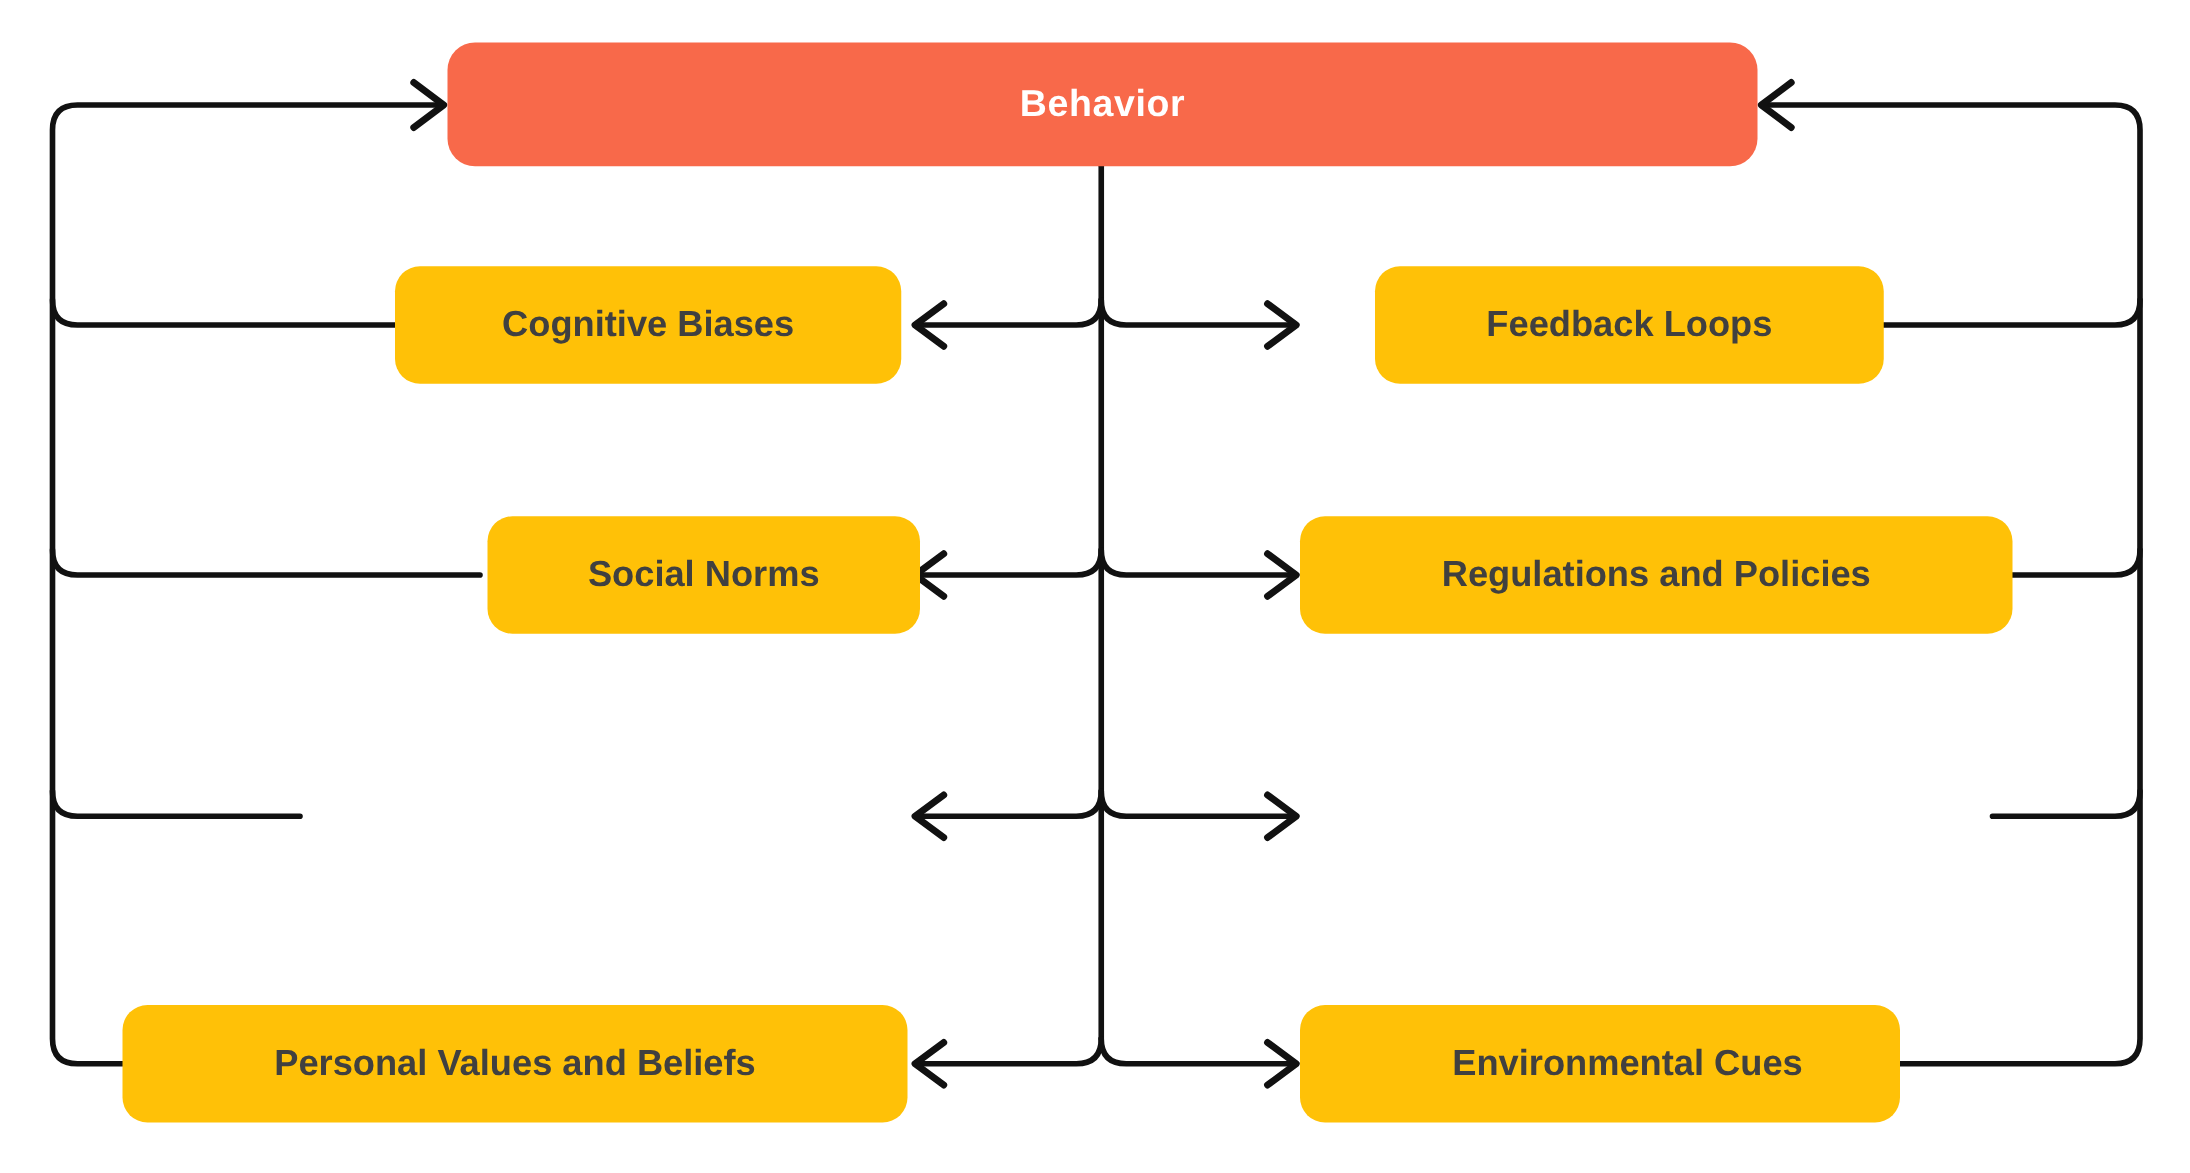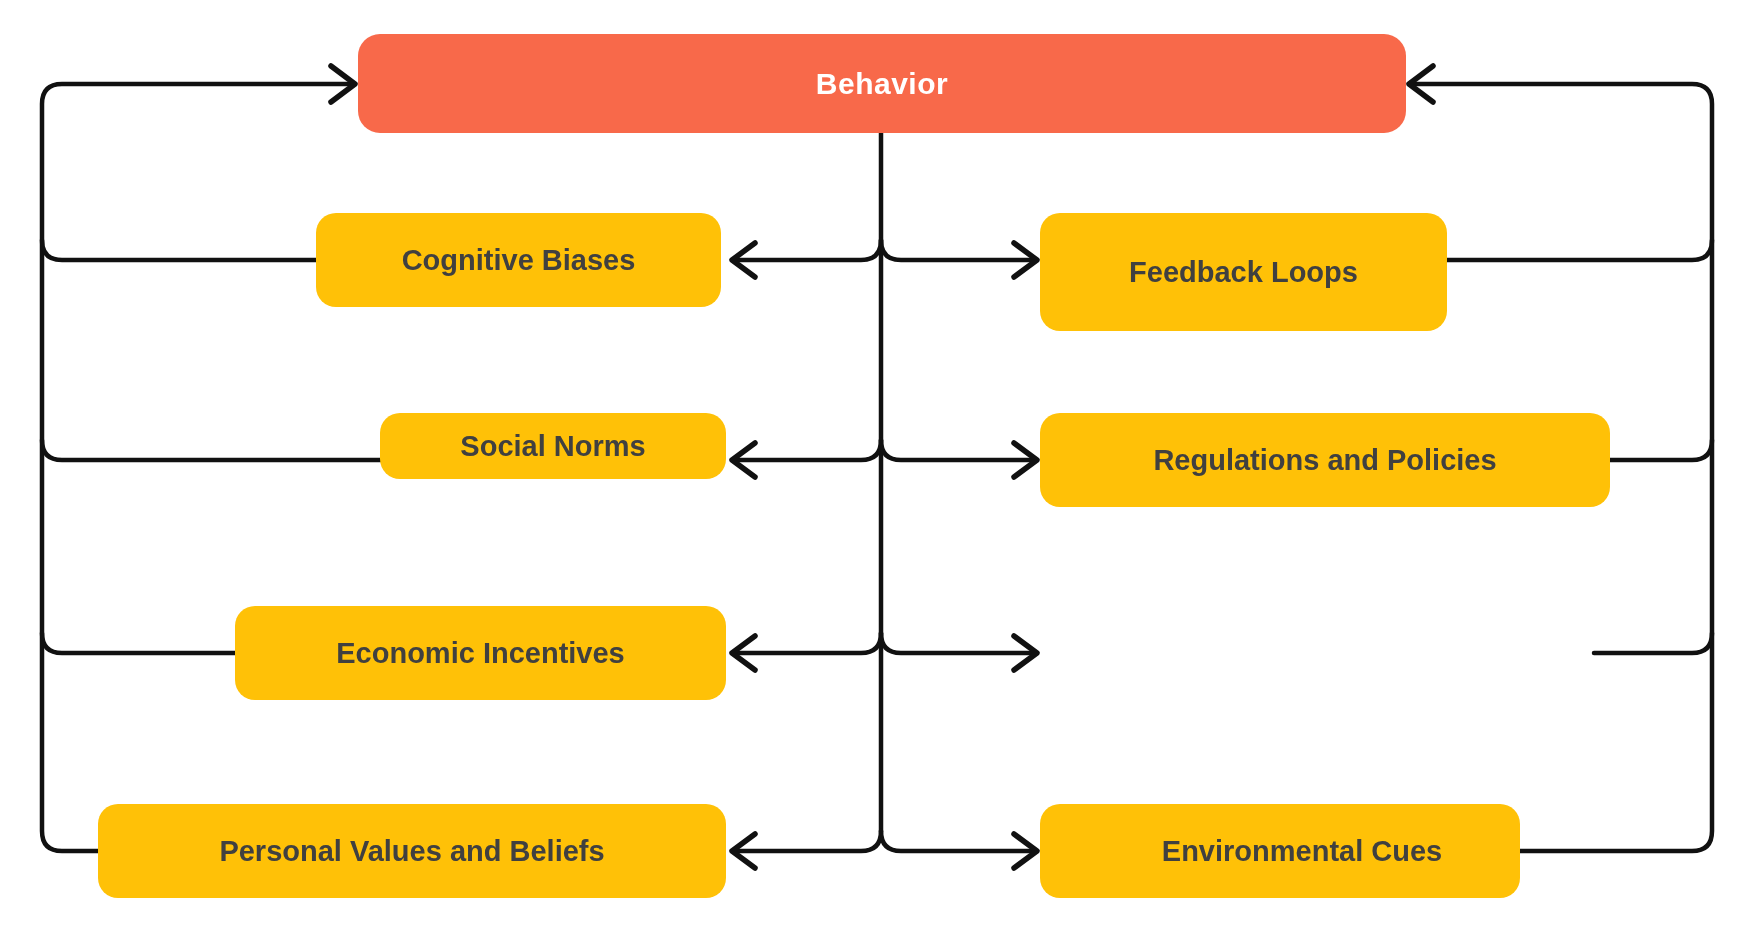--- a/index.html
+++ b/index.html
@@ -103,21 +103,20 @@
       <path class="line" d="M881,831 Q881,851 861,851 H734"></path>
       <path class="arrow" d="M755,834 L732,851 L755,868"></path>
       <path class="line" d="M881,831 Q881,851 901,851 H1036"></path>
       <path class="arrow" d="M1014,834 L1037,851 L1014,868"></path>
     </g>
   </svg>
 
   <div class="node center" style="left:358px; top:34px; width:1048px; height:99px;">Behavior</div>
 
   <div class="node factor" style="left:316px; top:213px; width:405px; height:94px;">Cognitive Biases</div>
-  <div class="node factor" style="left:380px; top:413px; width:346px; height:66px;">Social Norms</div>
-  <div class="node factor" style="left:235px; top:606px; width:491px; height:94px;">Economic Incentives</div>
+  <div class="node factor" style="left:390px; top:413px; width:346px; height:94px;">Social Norms</div>
   <div class="node factor" style="left:98px; top:804px; width:628px; height:94px;">Personal Values and Beliefs</div>
 
-  <div class="node factor" style="left:1040px; top:213px; width:407px; height:118px;">Feedback Loops</div>
+  <div class="node factor" style="left:1100px; top:213px; width:407px; height:94px;">Feedback Loops</div>
   <div class="node factor" style="left:1040px; top:413px; width:570px; height:94px;">Regulations and Policies</div>
   <div class="node factor" style="left:1040px; top:804px; width:480px; height:94px;padding-left:44px;">Environmental Cues</div>
 
 </div>
 
 </body></html>

